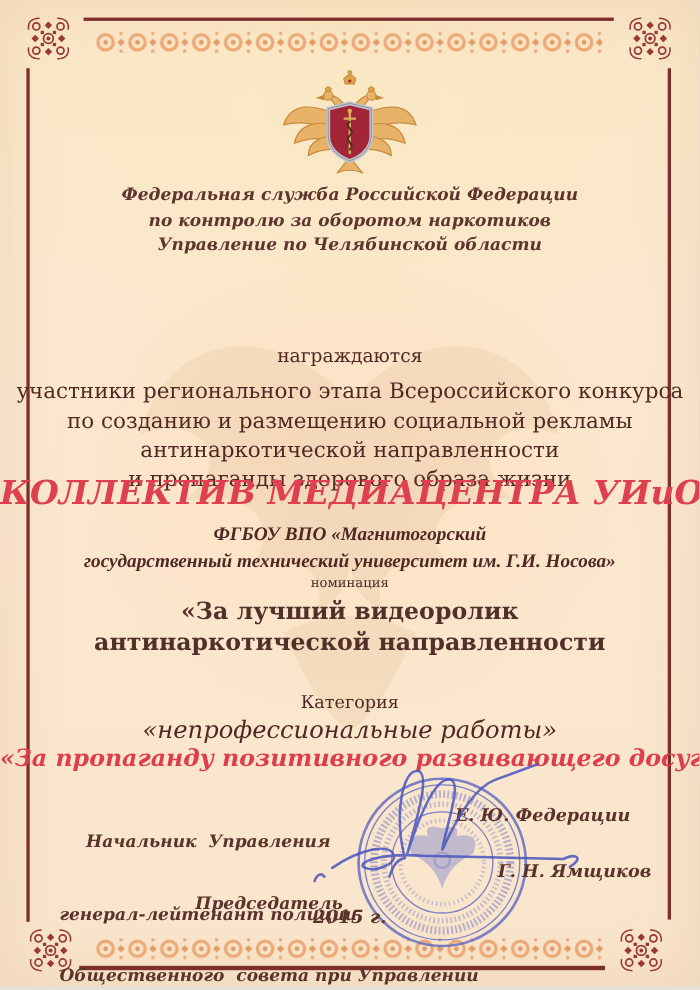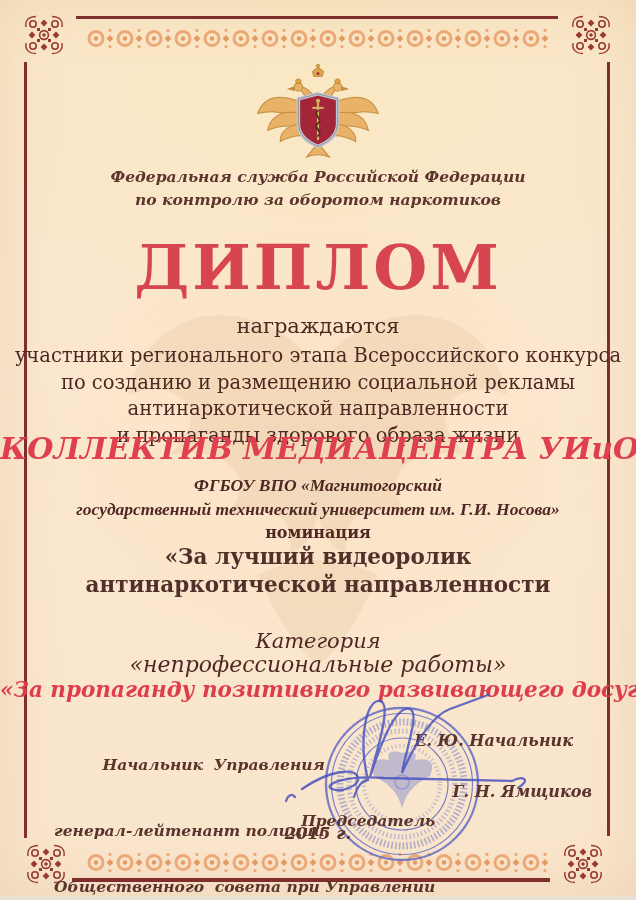--- a/index.html
+++ b/index.html
@@ -15,30 +15,30 @@
   .abs{position:absolute;}
   .ctr{left:0;width:636px;text-align:center;}
   
   .hline{background:#7e2f2d;height:3px;}
   .vline{background:#7e2f2d;width:2.5px;}
   .band{height:23px;}
   .corner{width:40px;height:40px;}
   
   .issuer{font-style:italic;font-weight:bold;font-size:15.5px;line-height:22.5px;color:#5d352e;}
   .title{font-weight:bold;font-size:62px;line-height:64px;letter-spacing:3px;color:#d7464f;}
-  .awarded{font-size:21px;color:#4f2823;}
+  .awarded{font-size:17px;color:#4f2823;}
   .desc{font-size:19.5px;line-height:26.5px;color:#4f2823;}
   .recipient{font-weight:bold;font-style:italic;font-size:30px;color:#de404d;white-space:nowrap;}
   .org{font-style:italic;font-weight:600;font-size:17.5px;line-height:24px;color:#4f2823;font-family:Liberation Serif, serif;}
-  .nomlabel{font-size:16px;color:#4f2823;font-weight:bold;}
+  .nomlabel{font-size:12px;color:#4f2823;}
   .nomlines{font-weight:bold;font-size:21.5px;line-height:27.5px;color:#52302a;}
-  .catlabel{font-style:italic;font-size:21px;color:#4f2823;}
+  .catlabel{font-size:16px;color:#4f2823;}
   .catvalue{font-style:italic;font-size:22px;color:#4f2823;}
   .award{font-weight:bold;font-style:italic;font-size:21.5px;color:#de3d4c;white-space:nowrap;}
-  .sigpos{font-style:italic;font-weight:600;font-size:15.5px;line-height:22px;color:#5a332c;white-space:pre-wrap;text-align:right;}
+  .sigpos{font-style:italic;font-weight:600;font-size:15.5px;line-height:22px;color:#5a332c;white-space:pre-wrap;text-align:center;}
   .signame{font-style:italic;font-weight:600;font-size:16px;color:#5a332c;text-align:right;}
   .year{font-style:italic;font-weight:600;font-size:16.5px;color:#5a332c;}
   .wm{opacity:.10;}
   .stampwrap{filter:blur(.3px);}
   .z1{z-index:1}.z2{z-index:2}.z3{z-index:3}.z4{z-index:4}
 </style>
 </head>
 <body>
 
 <div class="page">
@@ -148,23 +148,23 @@
       <line x1="100" y1="64" x2="100" y2="118"></line>
       <line x1="92" y1="72" x2="108" y2="72"></line>
     </g>
     <circle cx="100" cy="62" r="3" fill="#d8b05c"></circle>
     <path d="M100,76 C91,82 109,88 100,94 C91,100 109,106 100,112" fill="none" stroke="#4b2c22" stroke-width="2.6" stroke-linecap="round"></path>
   </svg>
 
   <div class="abs ctr issuer z3" style="top:166px">
     <div>Федеральная служба Российской Федерации</div>
     <div>по контролю за оборотом наркотиков</div>
-  </div>
-
-  <div class="abs ctr title z3" style="top:236px">ДИПЛОМ</div>
+    <div>Управление по Челябинской области</div>
+  </div>
+
   <div class="abs ctr awarded z3" style="top:314px">награждаются</div>
 
   <div class="abs ctr desc z3" style="top:343px">
     <div>участники регионального этапа Всероссийского конкурса</div>
     <div>по созданию и размещению социальной рекламы</div>
     <div>антинаркотической направленности</div>
     <div>и пропаганды здорового образа жизни</div>
   </div>
 
   <div class="abs ctr recipient z3" style="top:431px">КОЛЛЕКТИВ МЕДИАЦЕНТРА УИиОС</div>
@@ -203,21 +203,21 @@
       <path d="M118,95 C108,55 116,14 130,16 C142,18 128,62 120,92 C134,48 148,20 160,24 C170,28 156,64 152,88 C168,52 184,30 200,24 L238,10"></path>
       <path d="M36,116 c2,-6 6,-8 9,-4"></path>
       <path d="M52,104 C78,86 104,82 108,92 C111,100 92,108 82,104 C72,100 94,90 134,93 L262,96 C274,90 281,95 268,103"></path>
     </g>
   </svg>
 
   <div class="abs sigpos z3" style="left:54px;top:710px">
     <div>Начальник  Управления</div>
     <div>генерал-лейтенант полиции</div>
   </div>
-  <div class="abs signame z3" style="right:63px;top:731px">Е. Ю. Начальник</div>
+  <div class="abs signame z3" style="right:63px;top:731px">Е. Ю. Федерации</div>
 
   <div class="abs sigpos z3" style="left:54px;top:766px">
     <div>Председатель</div>
     <div>Общественного  совета при Управлении</div>
   </div>
   <div class="abs signame z3" style="right:44px;top:782px">Г. Н. Ямщиков</div>
 
   <div class="abs ctr year z3" style="top:824px">2015 г.</div>
 
 </div>

